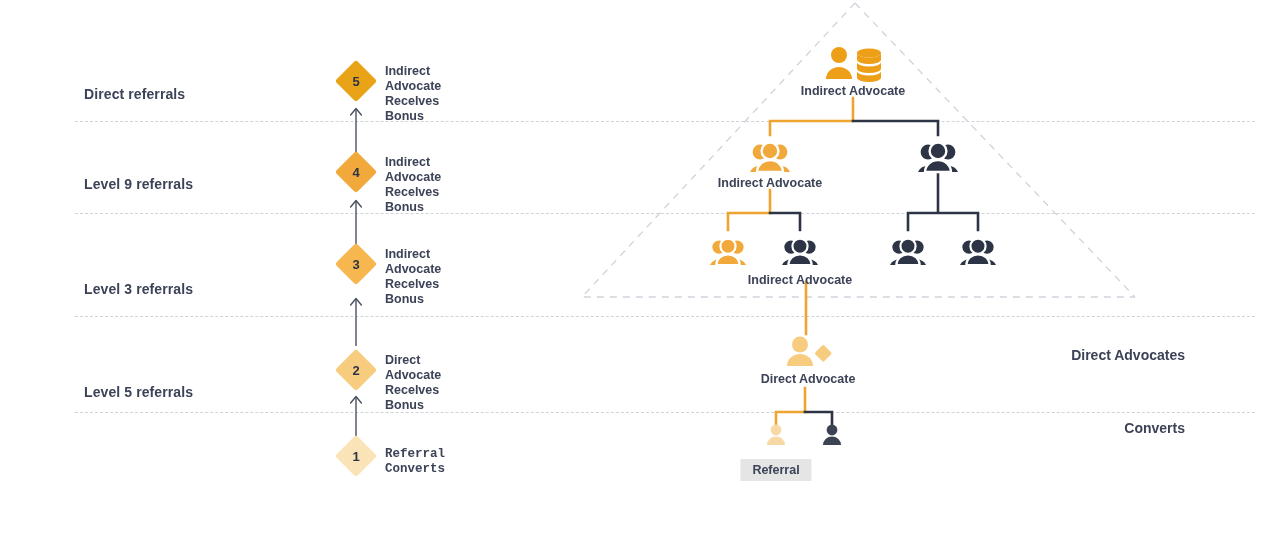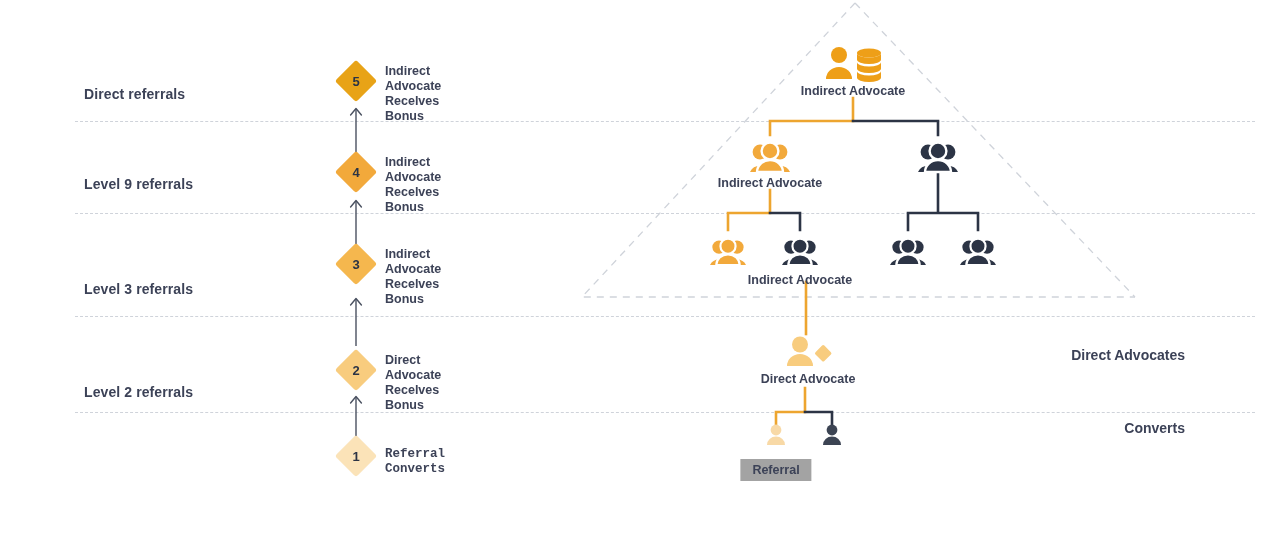--- a/index.html
+++ b/index.html
@@ -49,21 +49,21 @@
 
   
   .node{position:absolute;}
   .node-label{
     position:absolute;left:50%;transform:translateX(-50%);
     font-size:12.5px;font-weight:700;color:#3c4257;white-space:nowrap;
     top:100%;margin-top:2px;
   }
   .badge{
     position:absolute;left:50%;transform:translateX(-50%);
-    background:#a3a3a3;color:#3c4257;
+    background:#e5e5e5;color:#3c4257;
     font-size:12.5px;font-weight:700;
     padding:4px 12px;white-space:nowrap;
   }
   svg{display:block;overflow:visible;}
 </style>
 </head>
 <body>
 
 <div id="stage">
 
@@ -73,21 +73,21 @@
   <div class="band-line" style="left:75px;top:412px;width:1180px;"></div>
 
   <svg class="abs" style="left:570px;top:0px;" width="580" height="305" viewBox="0 0 580 305">
     <polyline points="285,3 12,297 565,297" fill="none" stroke="#cfd3da" stroke-width="1.3" stroke-dasharray="7 6" stroke-linejoin="round"></polyline>
     <line x1="285" y1="3" x2="565" y2="297" stroke="#cfd3da" stroke-width="1.3" stroke-dasharray="7 6"></line>
   </svg>
 
   <div class="row-label" style="left:84px;top:86px;">Direct referrals</div>
   <div class="row-label" style="left:84px;top:176px;">Level 9 referrals</div>
   <div class="row-label" style="left:84px;top:281px;">Level 3 referrals</div>
-  <div class="row-label" style="left:84px;top:384px;">Level 2 referrals</div>
+  <div class="row-label" style="left:84px;top:384px;">Level 5 referrals</div>
 
   <svg class="abs" style="left:349px;top:104px;" width="14" height="48" viewBox="0 0 14 48">
     <path d="M7,48 L7,6" stroke="#4a5160" stroke-width="1.4" fill="none"></path>
     <path d="M1.6,11 L7,4.5 L12.4,11" stroke="#4a5160" stroke-width="1.4" fill="none" stroke-linecap="round" stroke-linejoin="round"></path>
   </svg>
   <svg class="abs" style="left:349px;top:196px;" width="14" height="48" viewBox="0 0 14 48">
     <path d="M7,48 L7,6" stroke="#4a5160" stroke-width="1.4" fill="none"></path>
     <path d="M1.6,11 L7,4.5 L12.4,11" stroke="#4a5160" stroke-width="1.4" fill="none" stroke-linecap="round" stroke-linejoin="round"></path>
   </svg>
   <svg class="abs" style="left:349px;top:294px;" width="14" height="52" viewBox="0 0 14 52">

